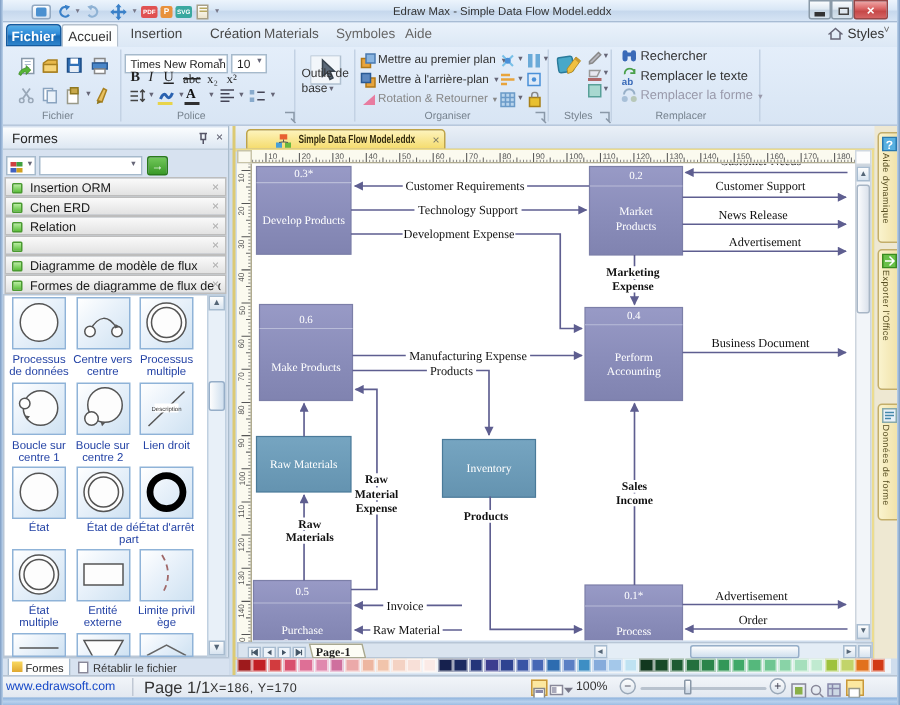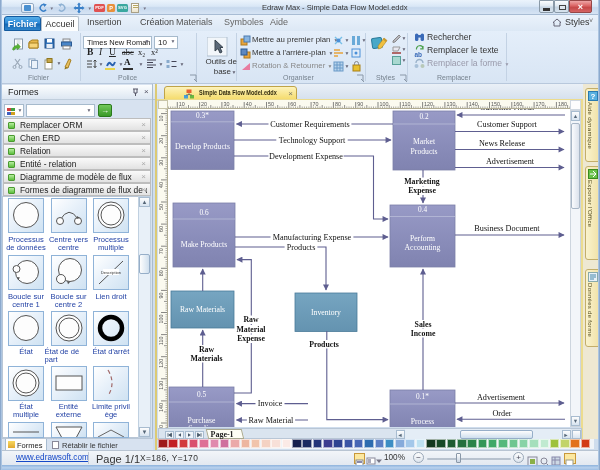--- a/index.html
+++ b/index.html
@@ -140,21 +140,21 @@
   <div class="abs" style="left:179px;top:30px;font-size:6px;color:#667"><span style="display:inline-block;transform:scale(0.82)">▼</span></div>
   <div class="abs" style="left:118px;top:43px;font-size:7px;color:#76828e">Police</div>
   <svg style="position:absolute;left:189px;top:43px" width="10" height="10">
         <path d="M1,1 h6 v6 M5,5 l3,3" stroke="#8a98a8" fill="none"></path>
       </svg>
 
   <svg style="position:absolute;left:207px;top:6px" width="21" height="20">
         <rect x="0" y="0" width="20" height="19" fill="#f2f6fa" stroke="#b0c0d0"></rect>
         <path d="M8,3 L8,14 11,11.5 13,16 15,15 13,10.5 16,10.5 z" fill="#5a6878" stroke="#38444f"></path>
       </svg>
-  <div class="abs" style="left:201px;top:26px;width:36px;text-align:right;font-size:8px;color:#333;line-height:9.5px">Outils de<br>base<span style="font-size:6px;color:#667"><span style="display:inline-block;transform:scale(0.82)">▼</span></span></div>
+  <div class="abs" style="left:201px;top:13px;width:36px;text-align:left;font-size:8px;color:#333;line-height:9.5px">Outils de<br>base<span style="font-size:6px;color:#667"><span style="display:inline-block;transform:scale(0.82)">▼</span></span></div>
 
   <svg style="position:absolute;left:240px;top:4px" width="12" height="12">
         <rect x="1" y="4" width="6" height="6" fill="#e8a43c" stroke="#b07818"></rect>
         <rect x="4" y="1" width="6" height="6" fill="#88b4e0" stroke="#4a7ab0"></rect>
       </svg>
   <div class="abs" style="left:252px;top:4px;font-size:7.8px;color:#333">Mettre au premier plan <span style="font-size:6px;color:#667"><span style="display:inline-block;transform:scale(0.82)">▼</span></span></div>
   <svg style="position:absolute;left:240px;top:17px" width="12" height="12">
         <rect x="4" y="4" width="6" height="6" fill="#e8a43c" stroke="#b07818"></rect>
         <rect x="1" y="1" width="6" height="6" fill="#5c88c0" stroke="#2a5a94"></rect>
       </svg>
@@ -256,39 +256,38 @@
   </div>
   <div class="abs" style="left:26px;top:20px;width:69px;height:13px;background:#fff;border:1px solid #a6bacc">
     <div class="abs" style="right:2px;top:2px;font-size:6px;color:#667"><span style="display:inline-block;transform:scale(0.82)">▼</span></div>
   </div>
   <div class="abs" style="left:98px;top:20px;width:14px;height:13px;background:linear-gradient(#72c85a,#3a9a28);border:1px solid #2a7a1c;border-radius:2px;color:#fff;font-size:8px;text-align:center;line-height:12px">→</div>
 
   <div class="abs" style="left:0;top:-84px;width:153px;height:470px">
         <div style="position:absolute;left:3px;top:118px;width:148px;height:13px;
  background:linear-gradient(#fafafa,#e2e2e2);border:1px solid #bdbdbd;box-sizing:border-box;">
  <div style="position:absolute;left:4px;top:2.5px;width:7px;height:7px;background:linear-gradient(#b8eda0,#5cbf3c);border:1px solid #4a9a30;border-radius:1px"></div>
- <div style="position:absolute;left:16px;top:0.5px;font-size:8.4px;color:#1a1a1a;white-space:nowrap;width:127px;overflow:hidden">Remplacer ORM</div>
+ <div style="position:absolute;left:16px;top:0.5px;font-size:8.4px;color:#1a1a1a;white-space:nowrap;width:127px;overflow:hidden">Insertion ORM</div>
  <div style="position:absolute;right:4px;top:0.5px;font-size:8px;color:#aaa">×</div>
 </div>
         <div style="position:absolute;left:3px;top:131px;width:148px;height:13px;
  background:linear-gradient(#fafafa,#e2e2e2);border:1px solid #bdbdbd;box-sizing:border-box;">
  <div style="position:absolute;left:4px;top:2.5px;width:7px;height:7px;background:linear-gradient(#b8eda0,#5cbf3c);border:1px solid #4a9a30;border-radius:1px"></div>
  <div style="position:absolute;left:16px;top:0.5px;font-size:8.4px;color:#1a1a1a;white-space:nowrap;width:127px;overflow:hidden">Chen ERD</div>
  <div style="position:absolute;right:4px;top:0.5px;font-size:8px;color:#aaa">×</div>
 </div>
         <div style="position:absolute;left:3px;top:144px;width:148px;height:13px;
  background:linear-gradient(#fafafa,#e2e2e2);border:1px solid #bdbdbd;box-sizing:border-box;">
  <div style="position:absolute;left:4px;top:2.5px;width:7px;height:7px;background:linear-gradient(#b8eda0,#5cbf3c);border:1px solid #4a9a30;border-radius:1px"></div>
  <div style="position:absolute;left:16px;top:0.5px;font-size:8.4px;color:#1a1a1a;white-space:nowrap;width:127px;overflow:hidden">Relation</div>
  <div style="position:absolute;right:4px;top:0.5px;font-size:8px;color:#aaa">×</div>
 </div>
         <div style="position:absolute;left:3px;top:157px;width:148px;height:13px;
  background:linear-gradient(#fafafa,#e2e2e2);border:1px solid #bdbdbd;box-sizing:border-box;">
  <div style="position:absolute;left:4px;top:2.5px;width:7px;height:7px;background:linear-gradient(#b8eda0,#5cbf3c);border:1px solid #4a9a30;border-radius:1px"></div>
- <div style="position:absolute;left:16px;top:0.5px;font-size:8.4px;color:#1a1a1a;white-space:nowrap;width:127px;overflow:hidden">Entité - relation</div>
  <div style="position:absolute;right:4px;top:0.5px;font-size:8px;color:#aaa">×</div>
 </div>
         <div style="position:absolute;left:3px;top:170px;width:148px;height:13px;
  background:linear-gradient(#fafafa,#e2e2e2);border:1px solid #bdbdbd;box-sizing:border-box;">
  <div style="position:absolute;left:4px;top:2.5px;width:7px;height:7px;background:linear-gradient(#b8eda0,#5cbf3c);border:1px solid #4a9a30;border-radius:1px"></div>
  <div style="position:absolute;left:16px;top:0.5px;font-size:8.4px;color:#1a1a1a;white-space:nowrap;width:127px;overflow:hidden">Diagramme de modèle de flux</div>
  <div style="position:absolute;right:4px;top:0.5px;font-size:8px;color:#aaa">×</div>
 </div>
         <div style="position:absolute;left:3px;top:183px;width:148px;height:13px;
  background:linear-gradient(#fafafa,#e2e2e2);border:1px solid #bdbdbd;box-sizing:border-box;">
@@ -357,21 +356,21 @@
         <div style="position:absolute;left:93px;top:422px;width:36px;height:16px;background:linear-gradient(135deg,#ffffff 0%,#e8f1fa 45%,#cfe2f2 100%);border:1px solid #8fb3d8;box-sizing:border-box;overflow:hidden"><svg width="34" height="33">
             <path d="M4,14 L17,7 30,14" fill="none" stroke="#666"></path>
           </svg></div>
         <div style="position:absolute;left:2px;top:236px;width:48px;text-align:center;font-size:7.6px;line-height:8.1px;color:#2342a5">Processus<br>de données</div>
         <div style="position:absolute;left:44.5px;top:236px;width:48px;text-align:center;font-size:7.6px;line-height:8.1px;color:#2342a5">Centre vers<br>centre</div>
         <div style="position:absolute;left:87px;top:236px;width:48px;text-align:center;font-size:7.6px;line-height:8.1px;color:#2342a5">Processus<br>multiple</div>
         <div style="position:absolute;left:2px;top:293px;width:48px;text-align:center;font-size:7.6px;line-height:8.1px;color:#2342a5">Boucle sur<br>centre 1</div>
         <div style="position:absolute;left:44.5px;top:293px;width:48px;text-align:center;font-size:7.6px;line-height:8.1px;color:#2342a5">Boucle sur<br>centre 2</div>
         <div style="position:absolute;left:87px;top:293px;width:48px;text-align:center;font-size:7.6px;line-height:8.1px;color:#2342a5">Lien droit</div>
         <div style="position:absolute;left:2px;top:348px;width:48px;text-align:center;font-size:7.6px;line-height:8.1px;color:#2342a5">État</div>
-        <div style="position:absolute;left:44.5px;top:348px;width:48px;text-align:left;font-size:7.6px;line-height:8.1px;color:#2342a5">État de dé<br>part</div>
+        <div style="position:absolute;left:44.5px;top:348px;width:48px;text-align:right;font-size:7.6px;line-height:8.1px;color:#2342a5">État de dé<br>part</div>
         <div style="position:absolute;left:87px;top:348px;width:48px;text-align:center;font-size:7.6px;line-height:8.1px;color:#2342a5">État d'arrêt</div>
         <div style="position:absolute;left:2px;top:403px;width:48px;text-align:center;font-size:7.6px;line-height:8.1px;color:#2342a5">État<br>multiple</div>
         <div style="position:absolute;left:44.5px;top:403px;width:48px;text-align:center;font-size:7.6px;line-height:8.1px;color:#2342a5">Entité<br>externe</div>
         <div style="position:absolute;left:87px;top:403px;width:48px;text-align:center;font-size:7.6px;line-height:8.1px;color:#2342a5">Limite privil<br>ège</div>
       </div>
 
   <div class="abs" style="left:138px;top:112px;width:13px;height:242px;background:#e8f0f8;border:1px solid #c0d0e0">
     <div class="abs" style="left:0;top:0;width:11px;height:10px;background:linear-gradient(#fdfdfd,#d8e4f0);border:1px solid #a8bcd0;color:#567;font-size:6px;text-align:center;line-height:9px">▲</div>
     <div class="abs" style="left:0;bottom:0;width:11px;height:10px;background:linear-gradient(#fdfdfd,#d8e4f0);border:1px solid #a8bcd0;color:#567;font-size:6px;text-align:center;line-height:9px">▼</div>
     <div class="abs" style="left:0;top:57px;width:11px;height:20px;background:linear-gradient(90deg,#fdfdfd,#cfdfee);border:1px solid #96aec8;border-radius:2px"></div>
@@ -981,21 +980,21 @@
       <svg style="position:absolute;left:2px;top:2px" width="10" height="10">
             <rect width="9" height="9" x="0.5" y="0.5" fill="#e8f0f8" stroke="#8aa"></rect>
             <path d="M2,3 h6 M2,5 h6 M2,7 h4" stroke="#48a"></path>
           </svg>
       <div class="abs" style="left:1px;top:13px;writing-mode:vertical-rl;font-size:6px;color:#554c20;letter-spacing:0.3px">Données de forme</div>
     </div>
   </div>
 </div>
 
 <div class="abs" style="left:0;top:450px;width:600px;height:14.5px;background:linear-gradient(#f2f5f9,#e2e8f0);border-top:1px solid #b8c4d2">
-  <div class="abs" style="left:16px;top:2px;font-size:8.2px;color:#1548c8;text-decoration:underline">www.edrawsoft.com</div>
+  <div class="abs" style="left:4px;top:2px;font-size:8.2px;color:#1548c8;">www.edrawsoft.com</div>
   <div class="abs" style="left:88px;top:1px;width:1px;height:12px;background:#c0c8d4"></div>
   <div class="abs" style="left:96px;top:2px;font-size:11px;color:#333">Page 1/1</div>
   <div class="abs" style="left:140px;top:2px;font-size:8.4px;letter-spacing:0.4px;color:#333">X=186, Y=170</div>
   <div class="abs" style="left:354px;top:1.5px;width:11px;height:11px;background:#fce8a0;border:1px solid #c8983a"><svg width="9" height="9">
           <rect x="1" y="1" width="7" height="7" fill="#fff" stroke="#888"></rect>
           <rect x="2" y="2" width="5" height="2" fill="#88a"></rect>
         </svg></div>
   <div class="abs" style="left:366px;top:1.5px;width:11px;height:11px;"><svg width="11" height="11">
           <rect x="1" y="2" width="8" height="6" fill="#fff" stroke="#889"></rect>
           <rect x="2" y="3" width="3" height="4" fill="#aab"></rect>

